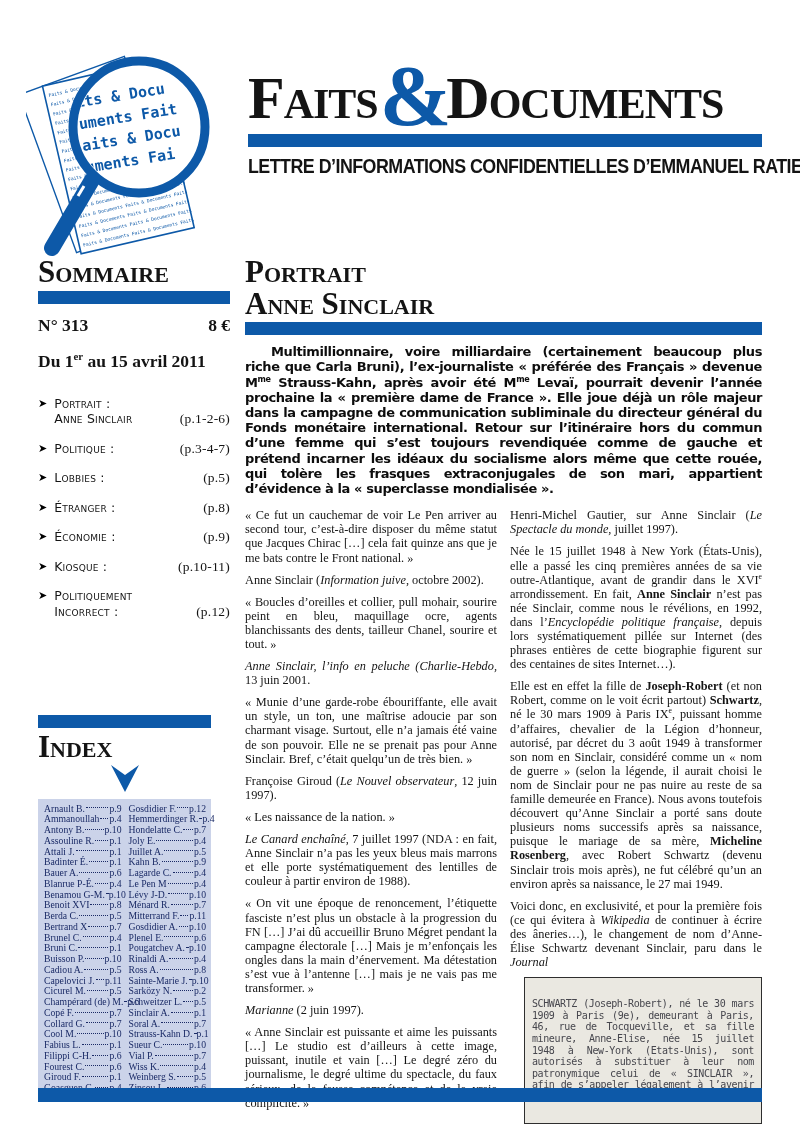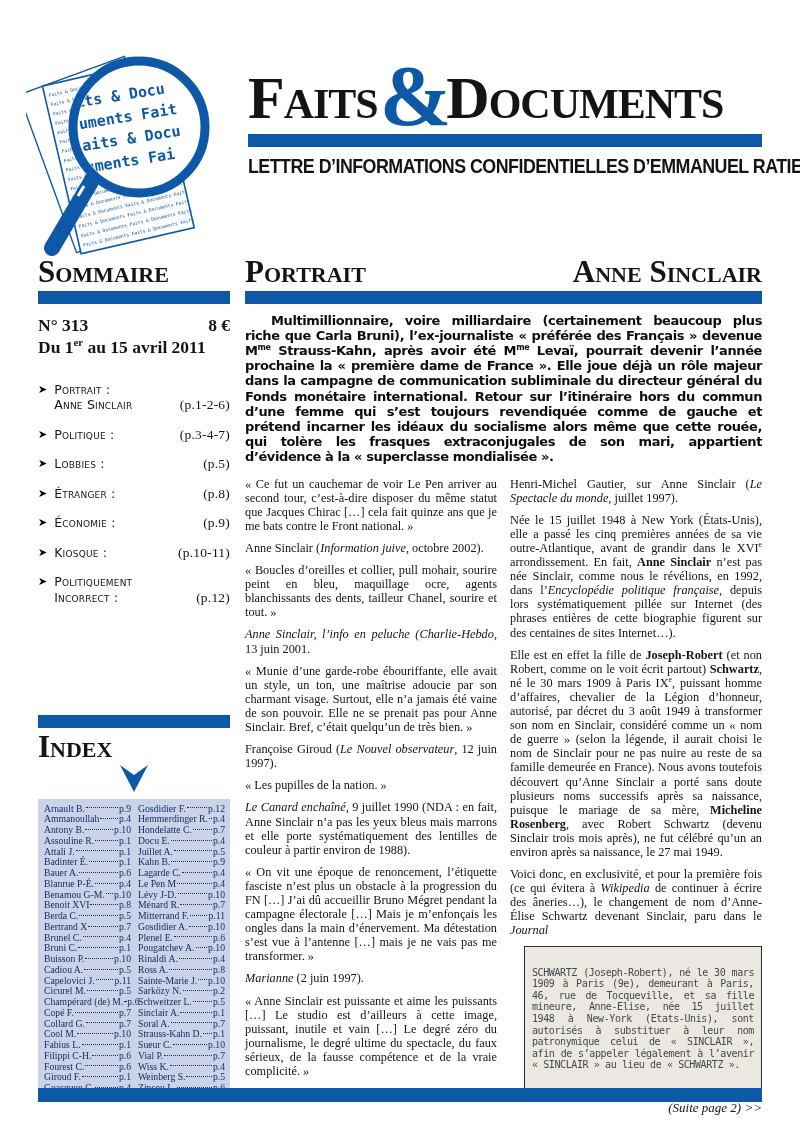--- a/index.html
+++ b/index.html
@@ -22,43 +22,43 @@
            font-size:20.5px;letter-spacing:-0.6px;white-space:nowrap;display:inline-block;
            transform:scaleX(0.87);transform-origin:0 50%;}
 
   
   .h-caps{font-weight:bold;font-variant:small-caps;font-size:31px;line-height:1.02;}
 
   
   .sidebar{position:absolute;left:38px;top:256px;width:192px;}
   .sidebar .bar{margin-top:3px;}
   .issue-row{display:flex;justify-content:space-between;font-weight:bold;font-size:17.5px;margin-top:11px;}
-  .date-line{font-weight:bold;font-size:17.5px;margin-top:1px;}
+  .date-line{font-weight:bold;font-size:17.5px;margin-top:15px;}
   .toc{margin-top:24px;display:flex;flex-direction:column;gap:14px;}
   .toc-item{display:flex;}
   .toc-arrow{font-size:11px;line-height:15px;margin-right:7px;color:#000;}
   .toc-body{flex:1;}
   .toc-line{display:flex;justify-content:space-between;align-items:baseline;
             font-family:"DejaVu Sans",sans-serif;font-variant:small-caps;
             font-size:12.5px;line-height:15.5px;letter-spacing:0.2px;}
   .toc-pages{font-family:"Liberation Serif",serif;font-variant:normal;font-size:13.5px;}
 
   
-  .index-sec{position:absolute;left:38px;top:715px;width:192px;}
+  .index-sec{position:absolute;left:38px;top:715px;width:173px;}
   .index-sec .h-caps{margin-top:3px;}
   .index-arrow{text-align:center;margin:2px 0 3px;}
   .index-box{background:#cbd3e9;padding:5px 5px 6px 6px;display:flex;gap:7px;}
   .index-col{flex:1;min-width:0;}
   .index-row{display:flex;align-items:center;font-size:9.7px;line-height:10.75px;
              color:#1a2a66;white-space:nowrap;}
   .leader{flex:1;border-bottom:1px dotted #1a2a66;margin:0 1px 2px;min-width:2px;}
 
   
   .main{position:absolute;left:245px;top:256px;width:517px;}
-  .main-head{display:flex;justify-content:space-between;align-items:baseline;}
+  .main-head{display:flex;justify-content:space-between;align-items:baseline;flex-direction:column;}
   .main .bar{margin-top:3px;}
   .intro{margin:9px 0 12px;font-family:"DejaVu Sans",sans-serif;font-weight:bold;
          font-size:13px;line-height:15.2px;text-align:justify;text-indent:26px;
          letter-spacing:-0.4px;color:#0d0d0d;}
   .cols{display:flex;gap:13px;}
   .col{flex:1;min-width:0;font-size:12.3px;line-height:14.1px;text-align:justify;}
   .col p{margin:0 0 8px;}
   sup{font-size:62%;line-height:0;}
   .inset{border:1.5px solid #2e2e2e;background:#eae8e1;padding:20px 7px;margin:3px 0 0 14px;
          font-family:"DejaVu Sans Mono",monospace;font-size:10px;line-height:11.6px;
@@ -363,21 +363,21 @@
             <span>Hemmerdinger R.</span>
             <span class="leader"></span>
             <span>p.4</span>
           </div>
           <div class="index-row">
             <span>Hondelatte C.</span>
             <span class="leader"></span>
             <span>p.7</span>
           </div>
           <div class="index-row">
-            <span>Docu E.</span>
+            <span>Joly E.</span>
             <span class="leader"></span>
             <span>p.4</span>
           </div>
           <div class="index-row">
             <span>Juillet A.</span>
             <span class="leader"></span>
             <span>p.5</span>
           </div>
           <div class="index-row">
             <span>Kahn B.</span>
@@ -501,22 +501,22 @@
     <div class="bar"></div>
     <p class="intro" id="intro"><span>Multimillionnaire, voire milliardaire (certainement beaucoup plus riche que Carla Bruni), l’ex-journaliste « préférée des Français » devenue M</span><sup>me</sup><span> Strauss-Kahn, après avoir été M</span><sup>me</sup><span> Levaï, pourrait devenir l’année prochaine la « première dame de France ». Elle joue déjà un rôle majeur dans la campagne de communication subliminale du directeur général du Fonds monétaire international. Retour sur l’itinéraire hors du commun d’une femme qui s’est toujours revendiquée comme de gauche et prétend incarner les idéaux du socialisme alors même que cette rouée, qui tolère les frasques extraconjugales de son mari, appartient d’évidence à la « superclasse mondialisée ».</span></p>
     <div class="cols">
       <div class="col" id="col-left">
           <p><span>« Ce fut un cauchemar de voir Le Pen arriver au second tour, c’est-à-dire disposer du même statut que Jacques Chirac […] cela fait quinze ans que je me bats contre le Front national. »</span></p>
           <p><span>Anne Sinclair (</span><em>Information juive</em><span>, octobre 2002).</span></p>
           <p><span>« Boucles d’oreilles et collier, pull mohair, sourire peint en bleu, maquillage ocre, agents blanchissants des dents, tailleur Chanel, sourire et tout. »</span></p>
           <p><em>Anne Sinclair, l’info en peluche (Charlie-Hebdo,</em><span> 13 juin 2001.</span></p>
           <p><span>« Munie d’une garde-robe ébouriffante, elle avait un style, un ton, une maîtrise adoucie par son charmant visage. Surtout, elle n’a jamais été vaine de son pouvoir. Elle ne se prenait pas pour Anne Sinclair. Bref, c’était quelqu’un de très bien. »</span></p>
           <p><span>Françoise Giroud (</span><em>Le Nouvel observateur</em><span>, 12 juin 1997).</span></p>
-          <p><span>« Les pupilles de la nation. »</span></p>
-          <p><em>Le Canard enchaîné</em><span>, 9 juillet 1990 (NDA : en fait, Anne Sinclair n’a pas les yeux bleus mais marrons et elle porte systématiquement des lentilles de couleur à partir environ de 1988).</span></p>
+          <p><span>« Les naissance de la nation. »</span></p>
+          <p><em>Le Canard enchaîné</em><span>, 7 juillet 1997 (NDA : en fait, Anne Sinclair n’a pas les yeux bleus mais marrons et elle porte systématiquement des lentilles de couleur à partir environ de 1988).</span></p>
           <p><span>« On vit une époque de renoncement, l’étiquette fasciste n’est plus un obstacle à la progression du FN […] J’ai dû accueillir Bruno Mégret pendant la campagne électorale […] Mais je m’enfonçais les ongles dans la main d’énervement. Ma détestation s’est vue à l’antenne […] mais je ne vais pas me transformer. »</span></p>
           <p><em>Marianne</em><span> (2 juin 1997).</span></p>
           <p><span>« Anne Sinclair est puissante et aime les puissants […] Le studio est d’ailleurs à cette image, puissant, inutile et vain […] Le degré zéro du journalisme, le degré ultime du spectacle, du faux sérieux, de la fausse compétence et de la vraie complicité. »</span></p>
         </div>
       <div class="col">
         <div id="right-paras">
             <p><span>Henri-Michel Gautier, sur Anne Sinclair (</span><em>Le Spectacle du monde</em><span>, juillet 1997).</span></p>
             <p><span>Née le 15 juillet 1948 à New York (États-Unis), elle a passé les cinq premières années de sa vie outre-Atlantique, avant de grandir dans le XVI</span><sup>e</sup><span> arrondissement. En fait, </span><strong>Anne Sinclair</strong><span> n’est pas née Sinclair, comme nous le révélions, en 1992, dans l’</span><em>Encyclopédie politique française</em><span>, depuis lors systématiquement pillée sur Internet (des phrases entières de cette biographie figurent sur des centaines de sites Internet…).</span></p>
             <p><span>Elle est en effet la fille de </span><strong>Joseph-Robert</strong><span> (et non Robert, comme on le voit écrit partout) </span><strong>Schwartz</strong><span>, né le 30 mars 1909 à Paris IX</span><sup>e</sup><span>, puissant homme d’affaires, chevalier de la Légion d’honneur, autorisé, par décret du 3 août 1949 à transformer son nom en Sinclair, considéré comme un « nom de guerre » (selon la légende, il aurait choisi le nom de Sinclair pour ne pas nuire au reste de sa famille demeurée en France). Nous avons toutefois découvert qu’Anne Sinclair a porté sans doute plusieurs noms successifs après sa naissance, puisque le mariage de sa mère, </span><strong>Micheline Rosenberg</strong><span>, avec Robert Schwartz (devenu Sinclair trois mois après), ne fut célébré qu’un an environ après sa naissance, le 27 mai 1949.</span></p>
             <p><span>Voici donc, en exclusivité, et pour la première fois (ce qui évitera à </span><em>Wikipedia</em><span> de continuer à écrire des âneries…), le changement de nom d’Anne-Élise Schwartz devenant Sinclair, paru dans le </span><em>Journal</em></p>

